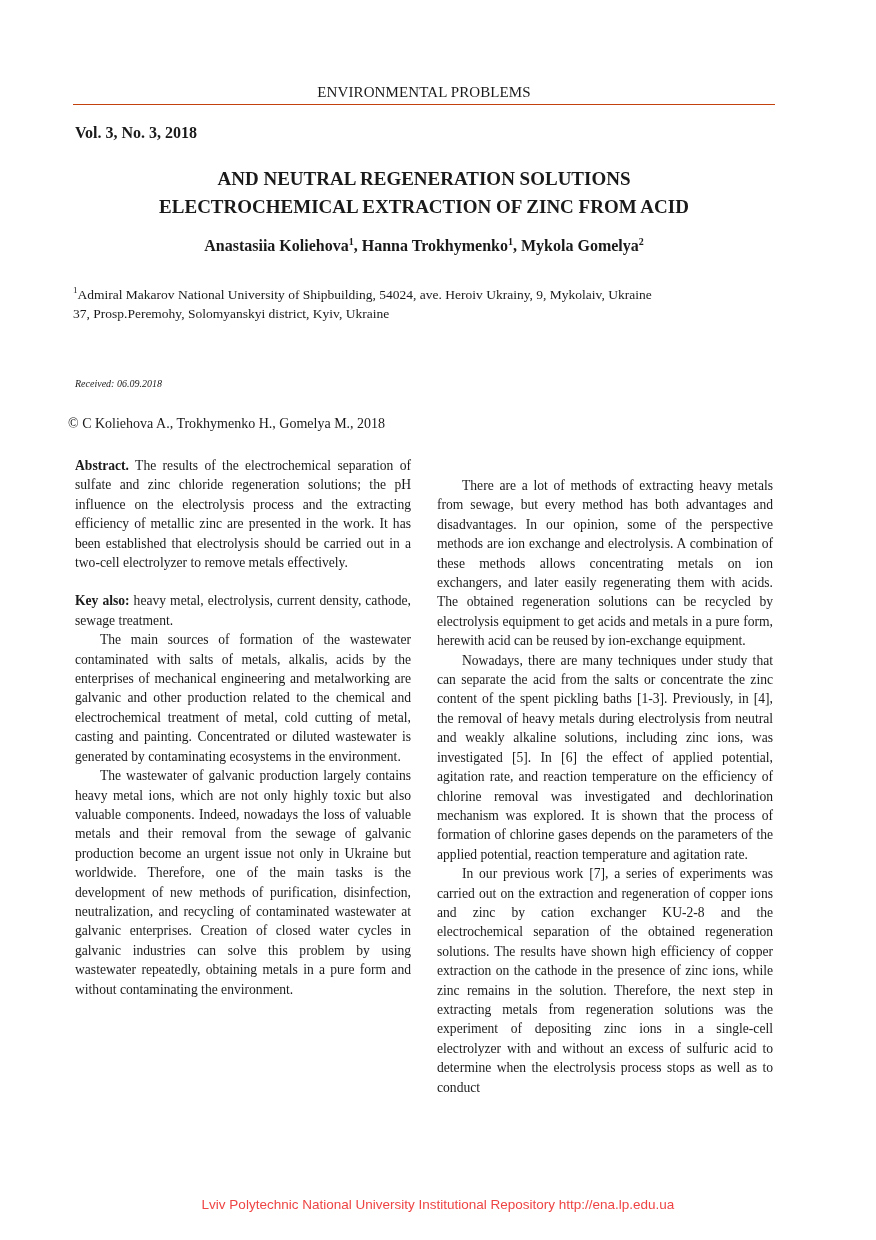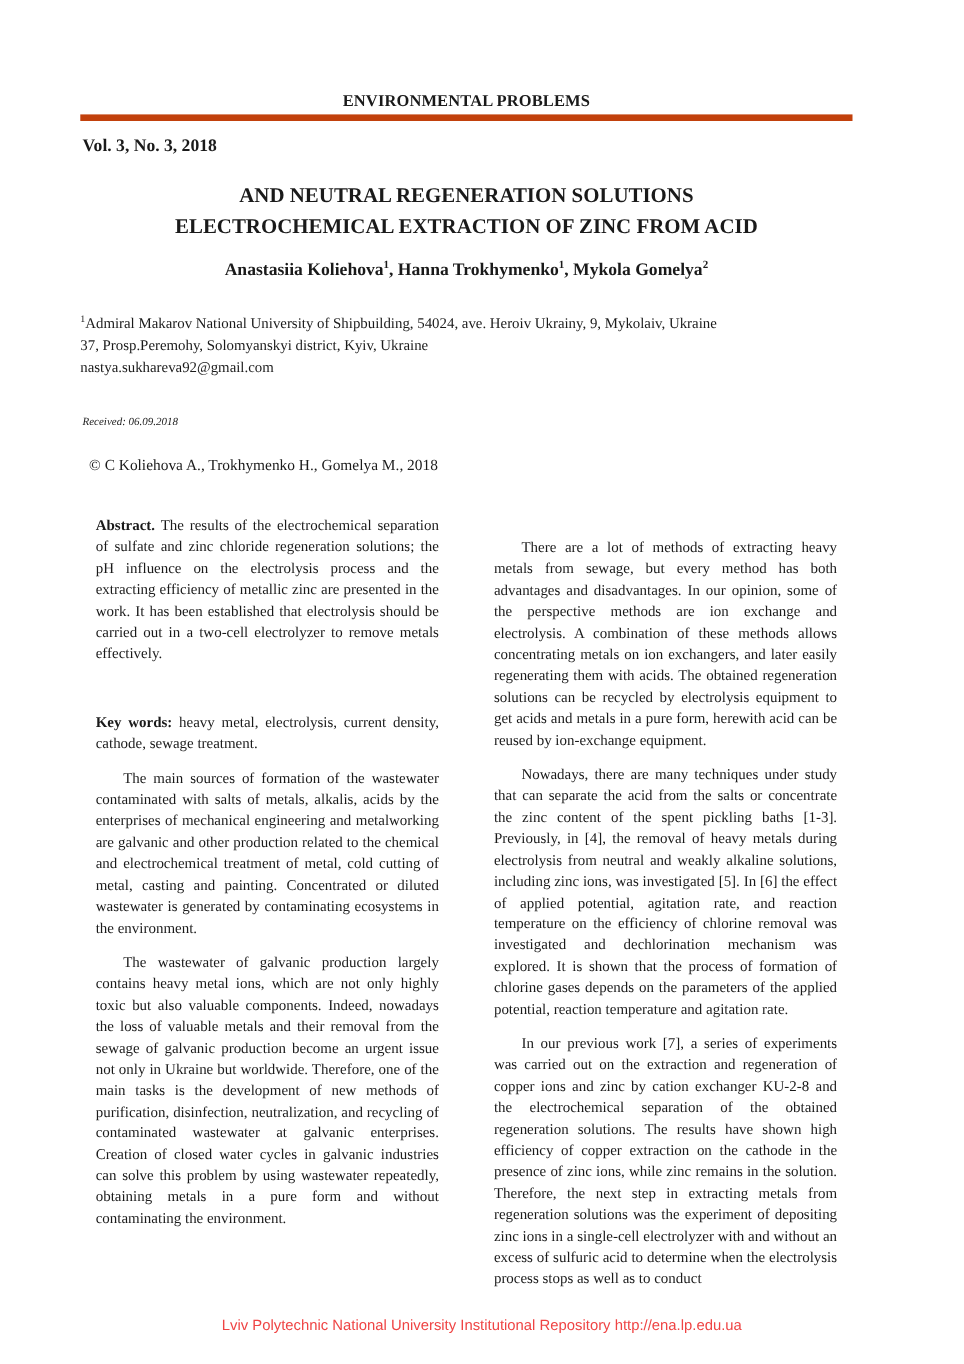--- a/index.html
+++ b/index.html
@@ -1,29 +1,29 @@
 <!DOCTYPE html>
 <html><head>
 <meta charset="utf-8">
 <style>
   html, body { margin: 0; padding: 0; background: #ffffff; }
   body { width: 876px; height: 1240px; position: relative; font-family: "Liberation Serif", serif; color: #1a1a1a; overflow: hidden; }
-  .journal-header { position: absolute; left: 73px; top: 84px; width: 702px; text-align: center; font-weight: bold; font-size: 15px; letter-spacing: 0.1px; padding-bottom: 3px; border-bottom: 6px solid #c2410c; }
+  .journal-header { position: absolute; left: 73px; top: 84px; width: 702px; text-align: center; font-weight: normal; font-size: 15px; letter-spacing: 0.1px; padding-bottom: 3px; border-bottom: 1px solid #c2410c; }
   .vol { position: absolute; left: 75px; top: 124px; font-weight: bold; font-size: 16px; text-align: center; }
   .title { position: absolute; left: 73px; top: 165px; width: 702px; text-align: center; font-weight: bold; font-size: 19px; line-height: 28px; }
   .authors { position: absolute; left: 73px; top: 236px; width: 702px; text-align: center; font-weight: bold; font-size: 16px; }
   .authors sup { font-size: 10px; }
   .affil { position: absolute; left: 73px; top: 281px; width: 702px; font-size: 13.5px; line-height: 19.5px; }
   .affil sup { font-size: 9px; }
   .received { position: absolute; left: 75px; top: 378px; font-style: italic; font-size: 10px; }
-  .copyright { position: absolute; left: 81px; top: 416px; font-size: 14px; }
+  .copyright { position: absolute; left: 68px; top: 416px; font-size: 14px; }
   .col { position: absolute; width: 336px; font-size: 13.6px; line-height: 19.4px; text-align: justify; }
   .col-left { left: 75px; top: 456px; }
   .col-right { left: 437px; top: 476px; }
-  .col p { margin: 12px; }
+  .col p { margin: 0; }
   .indent { text-indent: 25px; }
   .gap { height: 19px; }
   .section-title { font-weight: bold; font-size: 16px; margin: 8px 0 8px 0 !important; line-height: 20px; }
   .footer { position: absolute; left: 0; top: 1197px; width: 876px; text-align: center; font-family: "Liberation Sans", sans-serif; font-size: 13.5px; color: #ef4444; }
 </style>
 </head>
 <body>
 
 <div class="journal-header">ENVIRONMENTAL PROBLEMS</div>
 <div class="vol">Vol. 3, No. 3, 2018</div>
@@ -33,30 +33,29 @@
   <div>ELECTROCHEMICAL EXTRACTION OF ZINC FROM ACID</div>
 </div>
 
 <div class="authors">
   <span>Anastasiia Koliehova</span><sup>1</sup><span>, </span><span>Hanna Trokhymenko</span><sup>1</sup><span>, </span><span>Mykola Gomelya</span><sup>2</sup>
 </div>
 
 <div class="affil">
   <div><sup>1</sup><span>Admiral Makarov National University of Shipbuilding, 54024, ave. Heroiv Ukrainy, 9, Mykolaiv, Ukraine</span></div>
   <div>37, Prosp.Peremohy, Solomyanskyi district, Kyiv, Ukraine</div>
-  <div>nastya.sukhareva92@gmail.com</div>
 </div>
 
 <div class="received">Received: 06.09.2018</div>
 <div class="copyright">© C Koliehova A., Trokhymenko H., Gomelya M., 2018</div>
 
 <div class="col col-left">
   <p><b>Abstract.</b><span> The results of the electrochemical separation of sulfate and zinc chloride regeneration solutions; the pH influence on the electrolysis process and the extracting efficiency of metallic zinc are presented in the work. It has been established that electrolysis should be carried out in a two-cell electrolyzer to remove metals effectively.</span></p>
   <div class="gap"></div>
-  <p><b>Key words:</b><span> heavy metal, electrolysis, current density, cathode, sewage treatment.</span></p>
+  <p><b>Key also:</b><span> heavy metal, electrolysis, current density, cathode, sewage treatment.</span></p>
   <p class="indent">The main sources of formation of the wastewater contaminated with salts of metals, alkalis, acids by the enterprises of mechanical engineering and metalworking are galvanic and other production related to the chemical and electrochemical treatment of metal, cold cutting of metal, casting and painting. Concentrated or diluted wastewater is generated by contaminating ecosystems in the environment.</p>
   <p class="indent">The wastewater of galvanic production largely contains heavy metal ions, which are not only highly toxic but also valuable components. Indeed, nowadays the loss of valuable metals and their removal from the sewage of galvanic production become an urgent issue not only in Ukraine but worldwide. Therefore, one of the main tasks is the development of new methods of purification, disinfection, neutralization, and recycling of contaminated wastewater at galvanic enterprises. Creation of closed water cycles in galvanic industries can solve this problem by using wastewater repeatedly, obtaining metals in a pure form and without contaminating the environment.</p>
 </div>
 
 <div class="col col-right">
   <p class="indent">There are a lot of methods of extracting heavy metals from sewage, but every method has both advantages and disadvantages. In our opinion, some of the perspective methods are ion exchange and electrolysis. A combination of these methods allows concentrating metals on ion exchangers, and later easily regenerating them with acids. The obtained regeneration solutions can be recycled by electrolysis equipment to get acids and metals in a pure form, herewith acid can be reused by ion-exchange equipment.</p>
   <p class="indent">Nowadays, there are many techniques under study that can separate the acid from the salts or concentrate the zinc content of the spent pickling baths [1-3]. Previously, in [4], the removal of heavy metals during electrolysis from neutral and weakly alkaline solutions, including zinc ions, was investigated [5]. In [6] the effect of applied potential, agitation rate, and reaction temperature on the efficiency of chlorine removal was investigated and dechlorination mechanism was explored. It is shown that the process of formation of chlorine gases depends on the parameters of the applied potential, reaction temperature and agitation rate.</p>
   <p class="indent">In our previous work [7], a series of experiments was carried out on the extraction and regeneration of copper ions and zinc by cation exchanger KU-2-8 and the electrochemical separation of the obtained regeneration solutions. The results have shown high efficiency of copper extraction on the cathode in the presence of zinc ions, while zinc remains in the solution. Therefore, the next step in extracting metals from regeneration solutions was the experiment of depositing zinc ions in a single-cell electrolyzer with and without an excess of sulfuric acid to determine when the electrolysis process stops as well as to conduct</p>
 </div>
 

